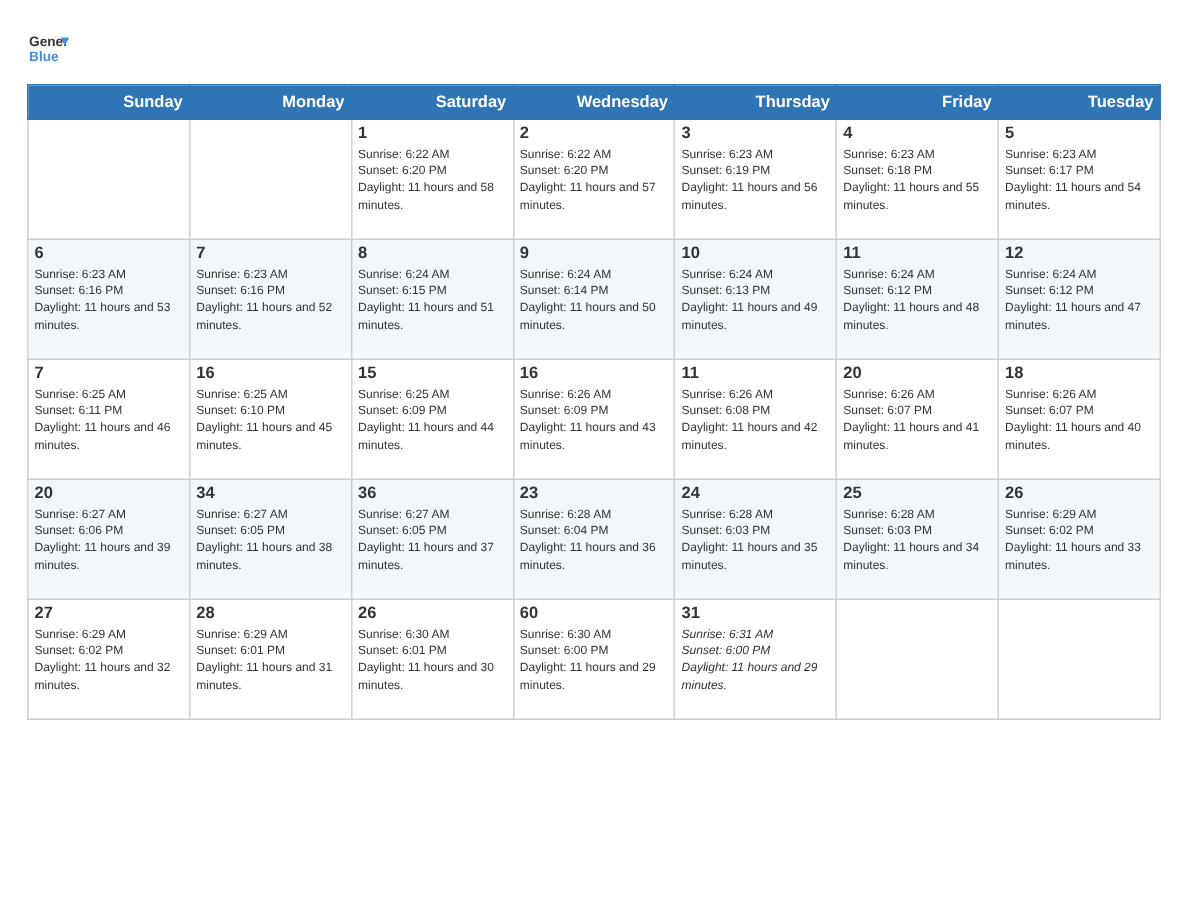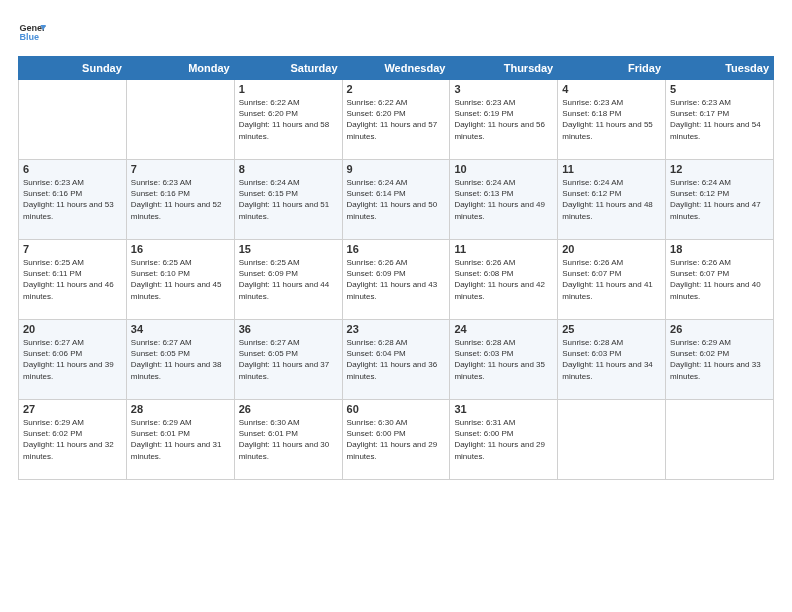--- a/index.html
+++ b/index.html
@@ -304,21 +304,21 @@
 Daylight: 11 hours and 30 minutes.</div>
           </td>
           <td>
             <div class="day-num">60</div>
             <div class="day-info" style="white-space: pre-line;">Sunrise: 6:30 AM
 Sunset: 6:00 PM
 Daylight: 11 hours and 29 minutes.</div>
           </td>
           <td>
             <div class="day-num">31</div>
-            <div class="day-info" style="white-space: pre-line;">Sunrise: 6:31 AM
+            <div class="day-info" style="white-space: pre-line; font-style: italic;">Sunrise: 6:31 AM
 Sunset: 6:00 PM
 Daylight: 11 hours and 29 minutes.</div>
           </td>
           <td class="empty-cell"></td>
           <td class="empty-cell"></td>
         </tr>
       </tbody>
   </table>
 </div>
 

